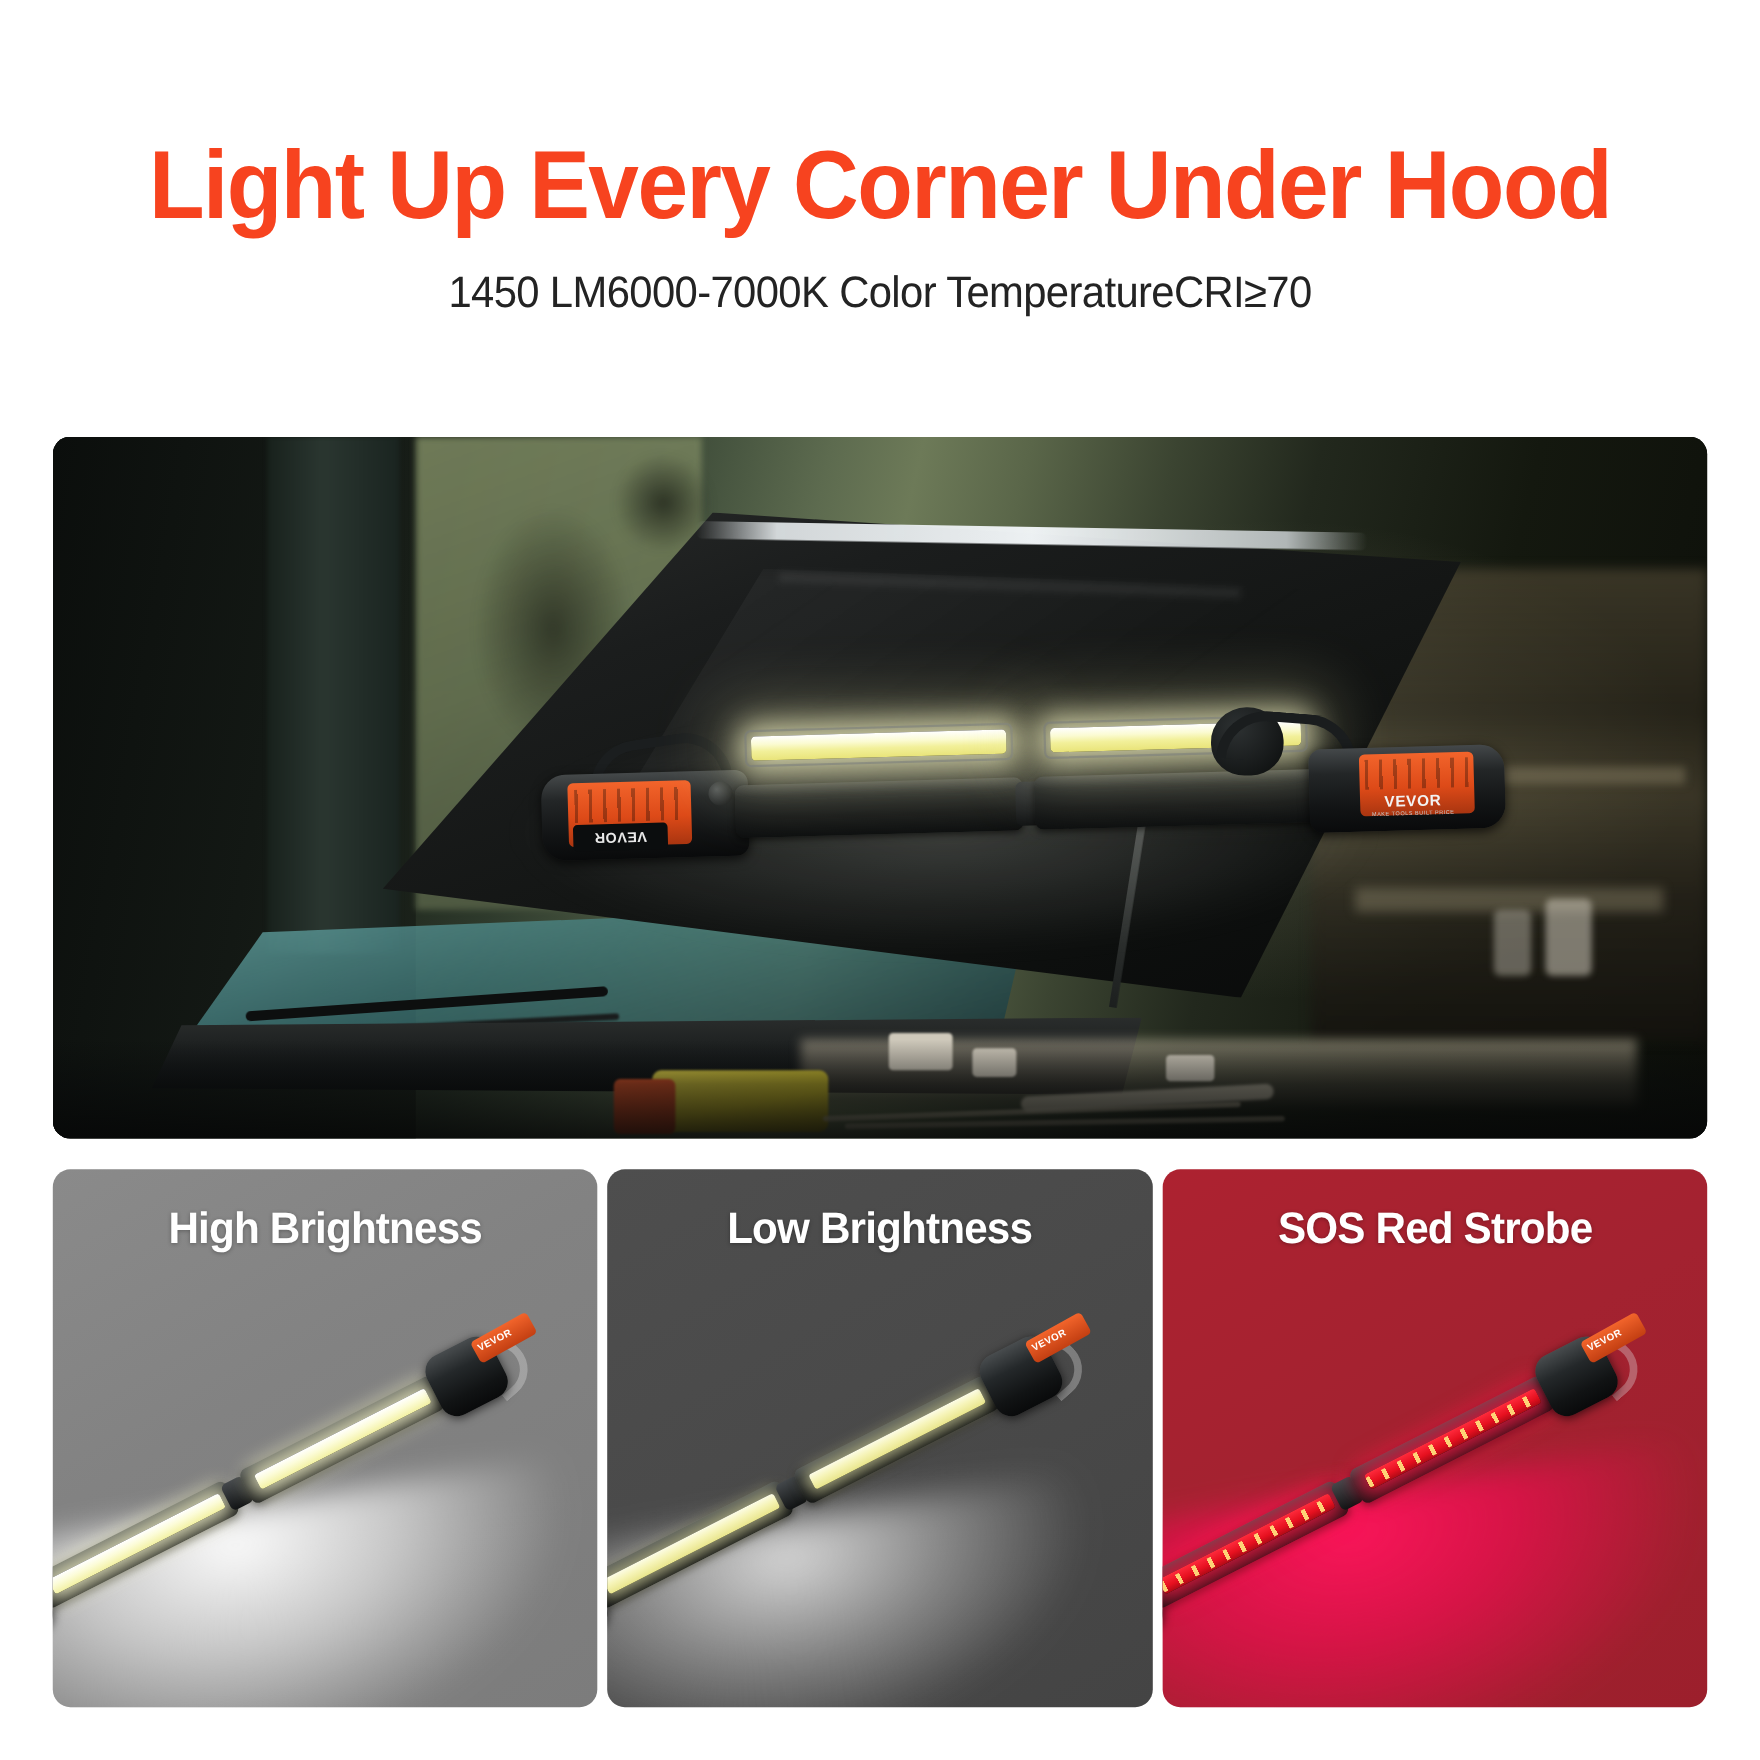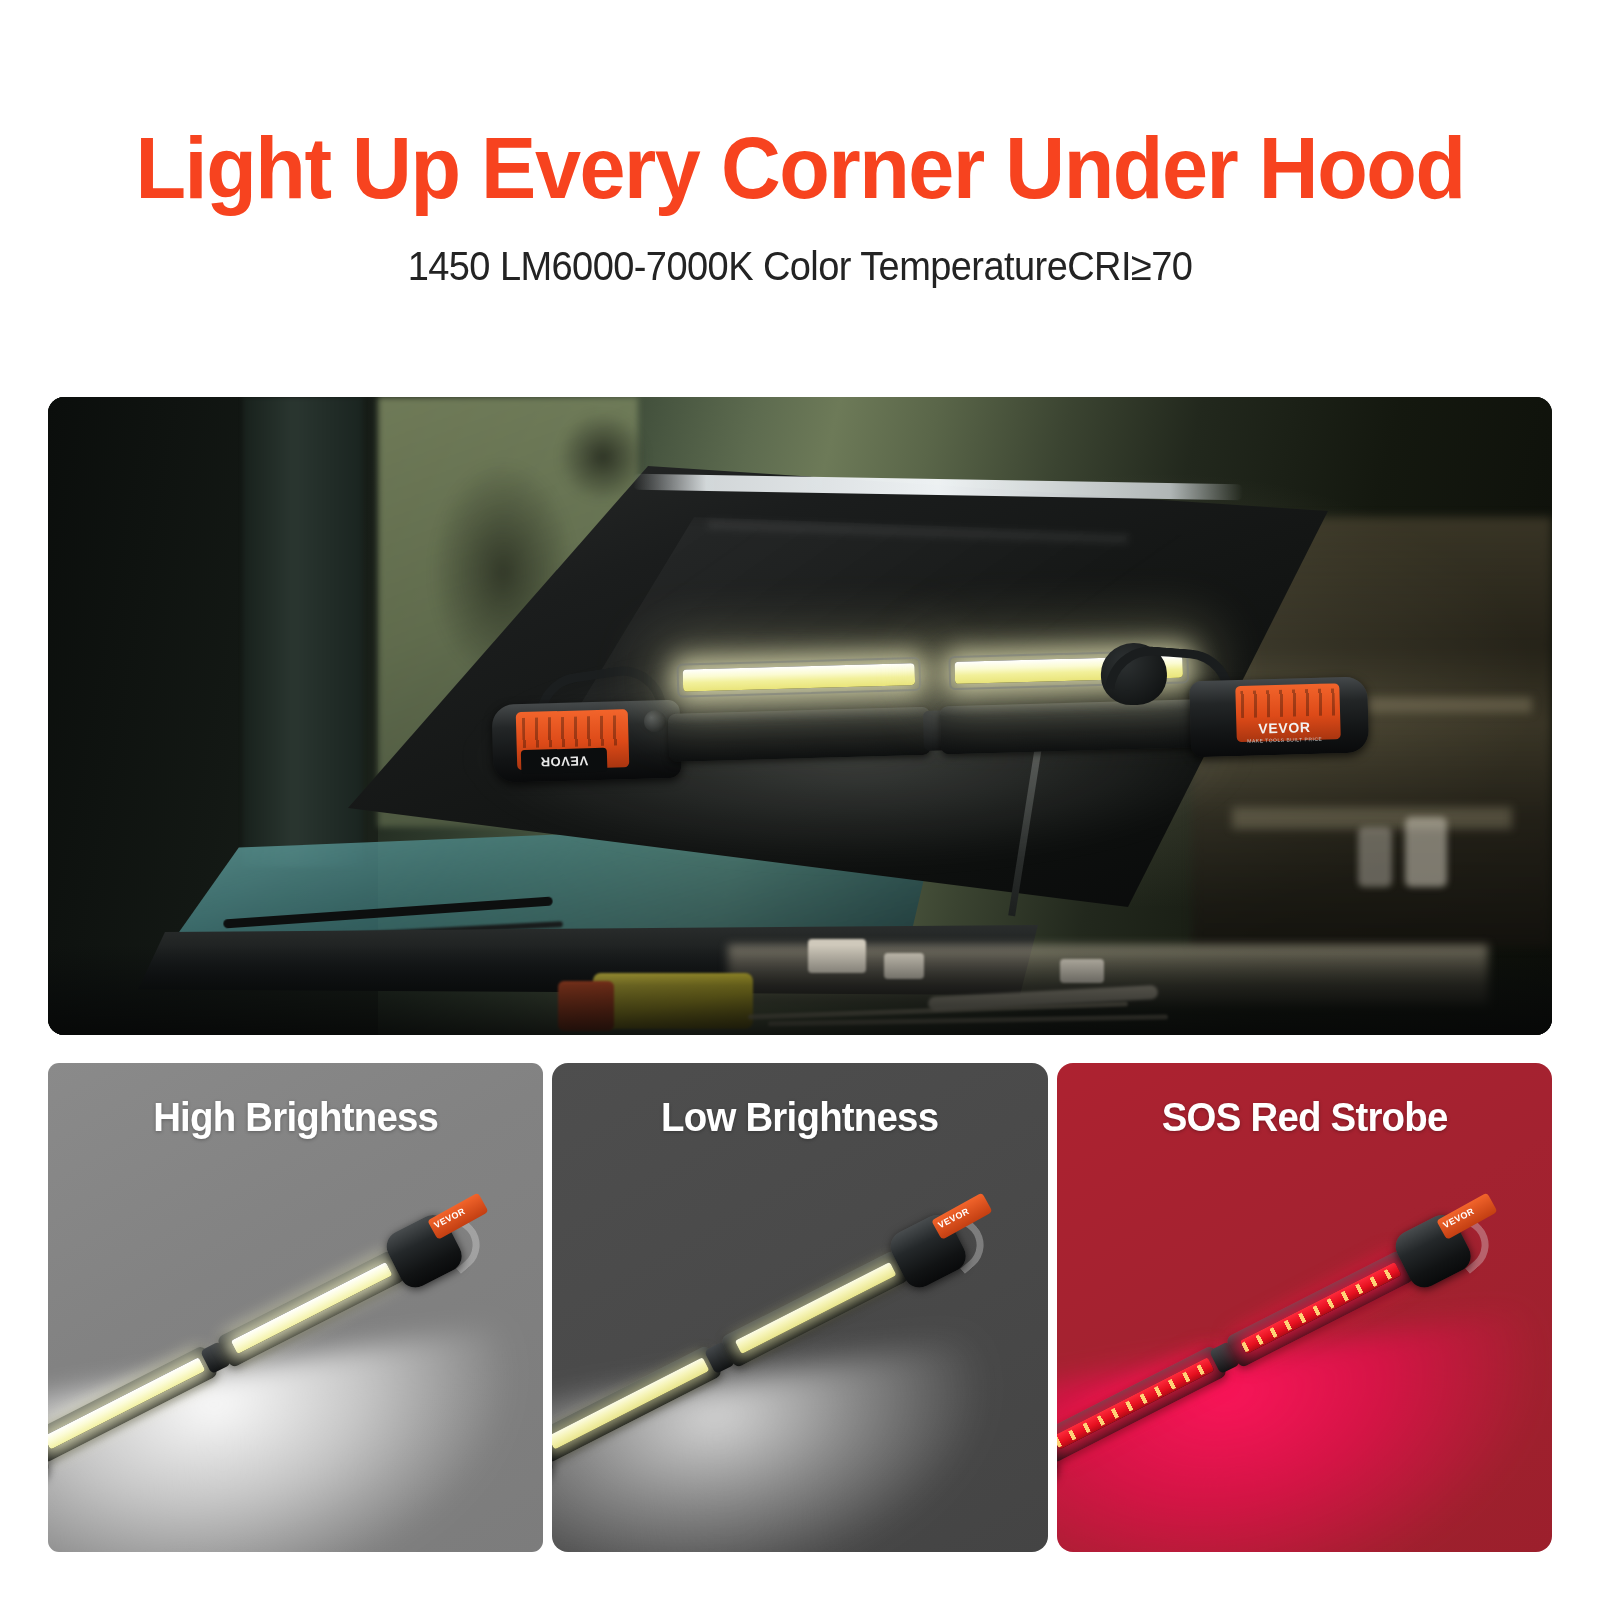--- a/index.html
+++ b/index.html
@@ -300,21 +300,21 @@
   }
   .panel .cap {
     position:absolute; left:0; top:32px; width:100%;
     text-align:center;
     font-size:40px; font-weight:bold; color:#ffffff;
     letter-spacing:-0.8px;
     transform:scaleX(0.96);
     z-index:6;
     text-shadow:0 1px 4px rgba(0,0,0,0.30);
   }
-  .p-high { background:linear-gradient(150deg, #8a8a8a 0%, #828282 40%, #7c7c7c 100%);border-radius:11px; }
+  .p-high { background:linear-gradient(150deg, #8a8a8a 0%, #828282 40%, #7c7c7c 100%); }
   .p-low  { background:linear-gradient(150deg, #4e4e4e 0%, #4a4a4a 42%, #444444 100%); }
   .p-sos  { background:linear-gradient(150deg, #ad2230 0%, #a32230 45%, #9c1f2c 100%); }
 
   
   .bar-wrap {
     position:absolute; left:-40px; top:86px; width:580px; height:420px;
   }
   .bar {
     position:absolute; left:-34px; top:172px;
     width:560px; height:34px;

